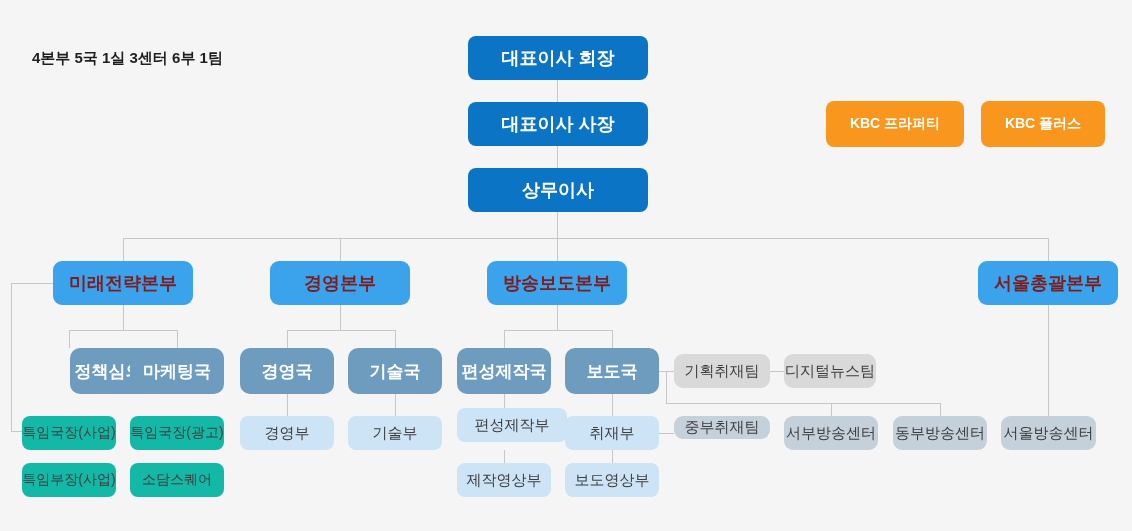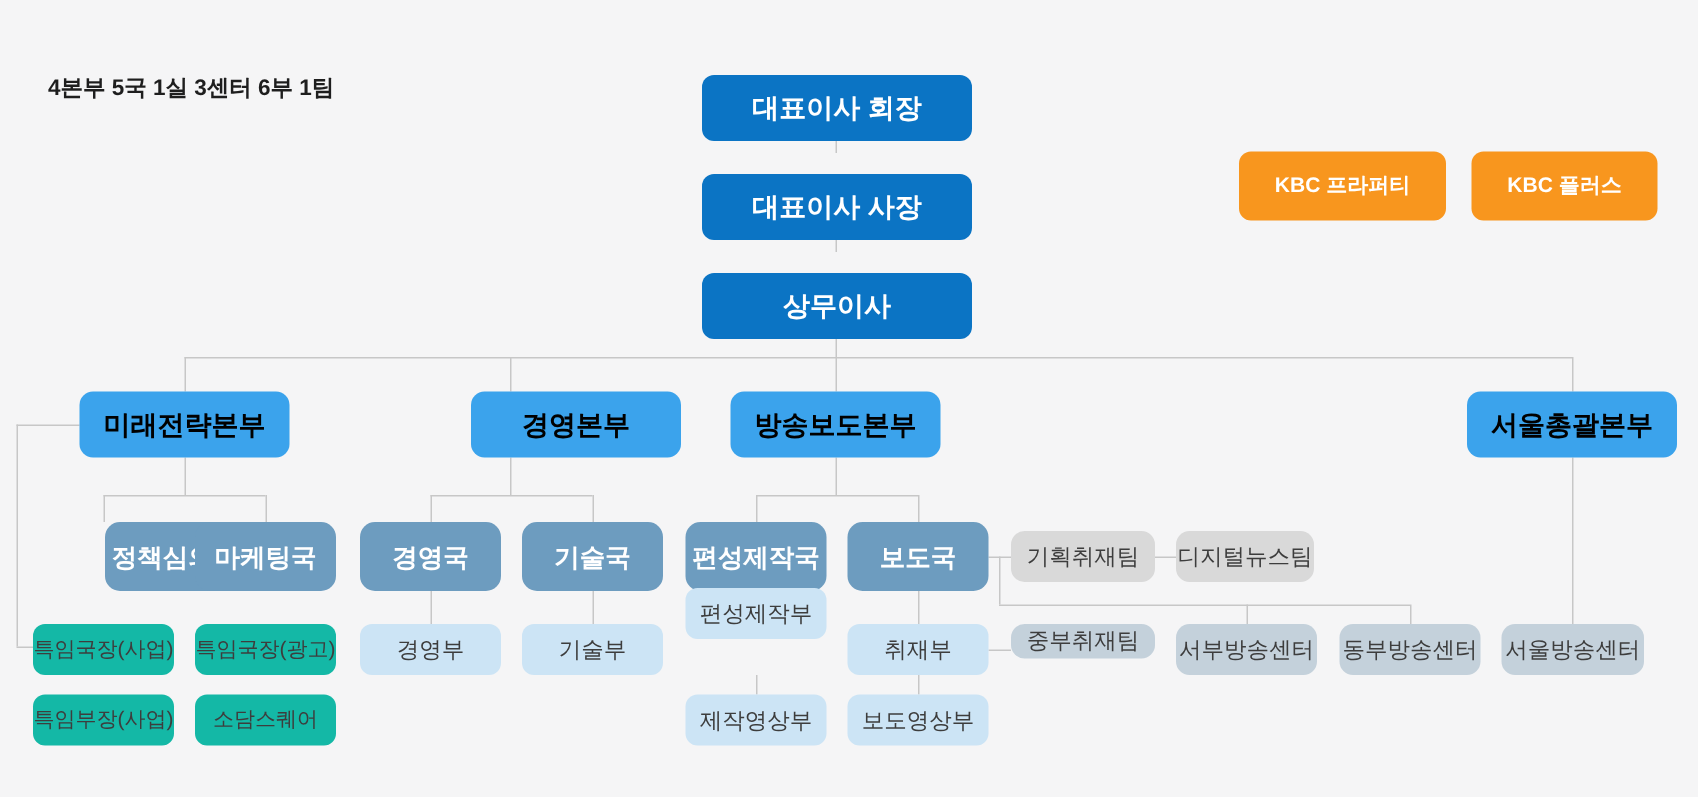--- a/index.html
+++ b/index.html
@@ -21,24 +21,24 @@
     position: absolute;
     display: flex;
     align-items: center;
     justify-content: center;
     box-sizing: border-box;
     white-space: nowrap;
     text-align: center;
   }
   .c-exec {
     background: #0b74c4; color: #ffffff;
-    font-weight: bold; font-size: 18px; border-radius: 8px; margin-top: 14px;
+    font-weight: bold; font-size: 18px; border-radius: 8px;
   }
   .c-div {
-    background: #3ba3ec; color: #000000;
+    background: #3ba3ec; color: #7f1d1d;
     font-weight: bold; font-size: 18px; border-radius: 9px;
   }
   .c-bur {
     background: #6d9cbf; color: #ffffff;
     font-weight: bold; font-size: 17px; border-radius: 10px;
   }
   .c-dept {
     background: #cce4f5; color: #3d3d3d;
     font-size: 15px; border-radius: 8px;
   }
@@ -117,42 +117,42 @@
   <div class="summary">4본부 5국 1실 3센터 6부 1팀</div>
 
   <div class="box c-exec" style="left:468px;top:36px;width:180px;height:44px;">대표이사 회장</div>
   <div class="box c-exec" style="left:468px;top:102px;width:180px;height:44px;">대표이사 사장</div>
   <div class="box c-exec" style="left:468px;top:168px;width:180px;height:44px;">상무이사</div>
 
   <div class="box c-orange" style="left:826px;top:101px;width:138px;height:46px;">KBC 프라퍼티</div>
   <div class="box c-orange" style="left:981px;top:101px;width:124px;height:46px;">KBC 플러스</div>
 
   <div class="box c-div" style="left:53px;top:261px;width:140px;height:44px;">미래전략본부</div>
-  <div class="box c-div" style="left:270px;top:261px;width:140px;height:44px;margin-left:44px;">경영본부</div>
+  <div class="box c-div" style="left:270px;top:261px;width:140px;height:44px;">경영본부</div>
   <div class="box c-div" style="left:487px;top:261px;width:140px;height:44px;">방송보도본부</div>
   <div class="box c-div" style="left:978px;top:261px;width:140px;height:44px;">서울총괄본부</div>
 
   <div class="box c-bur" style="left:22px;top:348px;width:94px;height:46px;margin-left:48px;">정책심의실</div>
   <div class="box c-bur" style="left:130px;top:348px;width:94px;height:46px;">마케팅국</div>
   <div class="box c-bur" style="left:240px;top:348px;width:94px;height:46px;">경영국</div>
   <div class="box c-bur" style="left:348px;top:348px;width:94px;height:46px;">기술국</div>
   <div class="box c-bur" style="left:457px;top:348px;width:94px;height:46px;">편성제작국</div>
   <div class="box c-bur" style="left:565px;top:348px;width:94px;height:46px;">보도국</div>
 
   <div class="box c-team" style="left:674px;top:354px;width:96px;height:34px;">기획취재팀</div>
   <div class="box c-team" style="left:784px;top:354px;width:92px;height:34px;">디지털뉴스팀</div>
 
   <div class="box c-gray" style="left:22px;top:416px;width:94px;height:34px;">특임국장(사업)</div>
   <div class="box c-gray" style="left:130px;top:416px;width:94px;height:34px;">특임국장(광고)</div>
   <div class="box c-gray" style="left:22px;top:463px;width:94px;height:34px;">특임부장(사업)</div>
   <div class="box c-gray" style="left:130px;top:463px;width:94px;height:34px;">소담스퀘어</div>
 
   <div class="box c-dept" style="left:240px;top:416px;width:94px;height:34px;">경영부</div>
   <div class="box c-dept" style="left:348px;top:416px;width:94px;height:34px;">기술부</div>
-  <div class="box c-dept" style="left:457px;top:392px;width:94px;height:34px;">편성제작부</div>
+  <div class="box c-dept" style="left:457px;top:408px;width:110px;height:34px;">편성제작부</div>
   <div class="box c-dept" style="left:565px;top:416px;width:94px;height:34px;">취재부</div>
   <div class="box c-dept" style="left:457px;top:463px;width:94px;height:34px;">제작영상부</div>
   <div class="box c-dept" style="left:565px;top:463px;width:94px;height:34px;">보도영상부</div>
 
   <div class="box c-center" style="left:674px;top:416px;width:96px;height:23px;">중부취재팀</div>
   <div class="box c-center" style="left:784px;top:416px;width:94px;height:34px;">서부방송센터</div>
   <div class="box c-center" style="left:893px;top:416px;width:94px;height:34px;">동부방송센터</div>
   <div class="box c-center" style="left:1001px;top:416px;width:95px;height:34px;">서울방송센터</div>
 
 </div>

